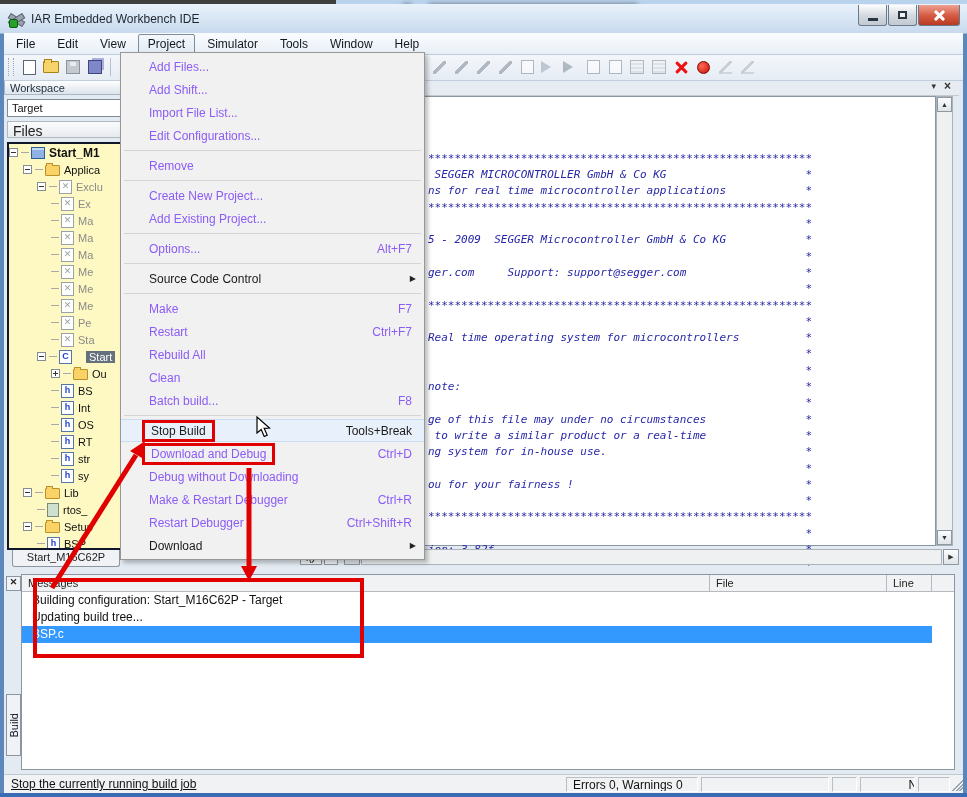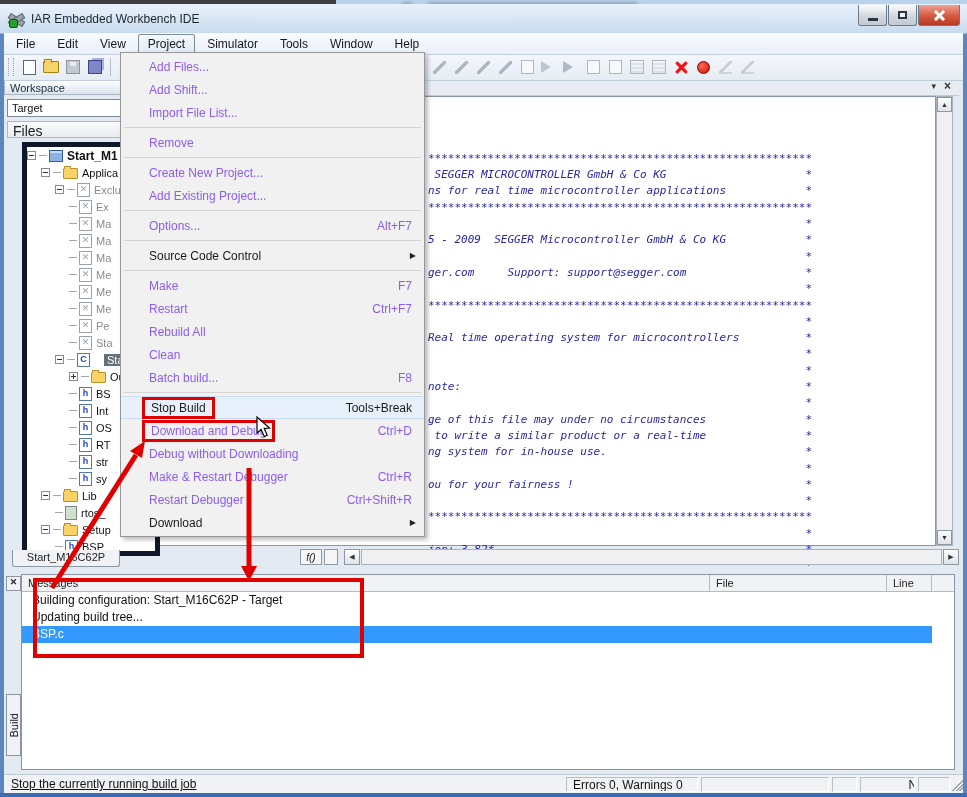--- a/index.html
+++ b/index.html
@@ -70,22 +70,22 @@
   .gi-reddot{width:11px;height:11px;border-radius:50%;background:radial-gradient(circle at 35% 35%,#ff6a5a,#c80f00);border:1px solid #7a0800;opacity:1;}
   .gi-pencil{width:13px;height:13px;background:linear-gradient(135deg,transparent 42%,#a8b2bc 42%,#a8b2bc 56%,transparent 56%),linear-gradient(0deg,#b8c0c8 2px,transparent 2px);}
   
   .ws{position:absolute;left:4px;top:80px;width:133px;height:488px;z-index:4;}
   .ws-head{height:15px;background:linear-gradient(#fdfeff,#dde4ec);border:1px solid #aab6c4;
            font-size:11px;color:#20303e;padding:1px 0 0 5px;box-sizing:border-box;}
   .ws-combo{margin:4px 2px 3px 3px;height:18px;background:#ffffff;border:1px solid #7f8c99;
             font-size:11px;color:#111;padding:2px 0 0 4px;box-sizing:border-box;}
   .ws-files{margin:4px 2px 0 3px;height:17px;background:linear-gradient(#fafbfc,#e8ebee);
             border:1px solid #b0b8c0;font-size:14px;color:#222;padding:1px 0 0 5px;box-sizing:border-box;}
-  .ws-tree{position:absolute;left:18px;top:62px;width:128px;height:404px;background:#ffffff;
-           border:5px solid #0f172a;overflow:hidden;font-size:11px;color:#111;}
+  .ws-tree{position:absolute;left:3px;top:62px;width:128px;height:404px;background:#fef9c3;
+           border:2px solid #0f172a;overflow:hidden;font-size:11px;color:#111;}
   .tree-row{height:17px;display:flex;align-items:center;white-space:nowrap;}
   .tree-row .lbl{padding:0 2px;}
   .tree-row.bold .lbl{font-weight:bold;font-size:12px;}
   .tree-row.gray .lbl{color:#8a8a8a;}
   .tree-row.selected .lbl{background:#64707c;color:#fff;padding:0 3px;margin-left:12px;}
   .exp{width:9px;height:9px;border:1px solid #848c94;background:#fff;box-sizing:border-box;
        font-size:9px;line-height:6px;text-align:center;color:#333;margin-right:3px;flex:none;position:relative;}
   .exp-minus::before{content:"";position:absolute;left:1px;top:3px;width:5px;height:1px;background:#333;}
   .exp-plus::before{content:"";position:absolute;left:1px;top:3px;width:5px;height:1px;background:#333;}
   .exp-plus::after{content:"";position:absolute;left:3px;top:1px;width:1px;height:5px;background:#333;}
@@ -614,20 +614,28 @@
 
       <div>
 
         <div class="menu-item disabled">
           <span class="mi-label">Import File List...</span>
           <span class="mi-shortcut"></span>
 
         </div>
       </div>
 
+      <div>
+
+        <div class="menu-item disabled">
+          <span class="mi-label">Edit Configurations...</span>
+          <span class="mi-shortcut"></span>
+
+        </div>
+      </div>
 
       <div>
         <div class="menu-sep"></div>
 
       </div>
 
       <div>
 
         <div class="menu-item disabled">
           <span class="mi-label">Remove</span>

